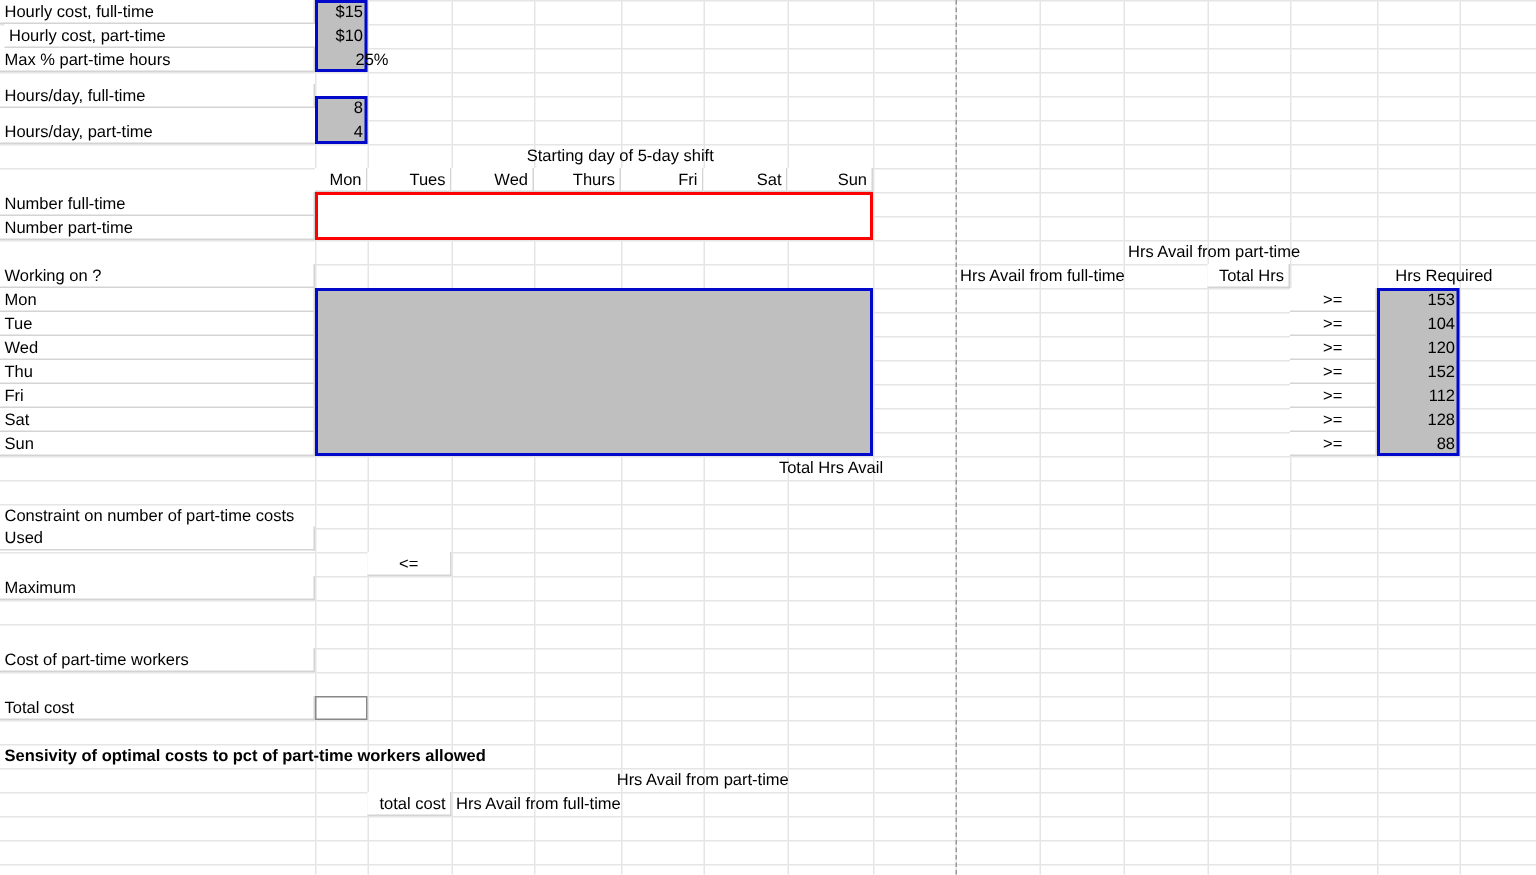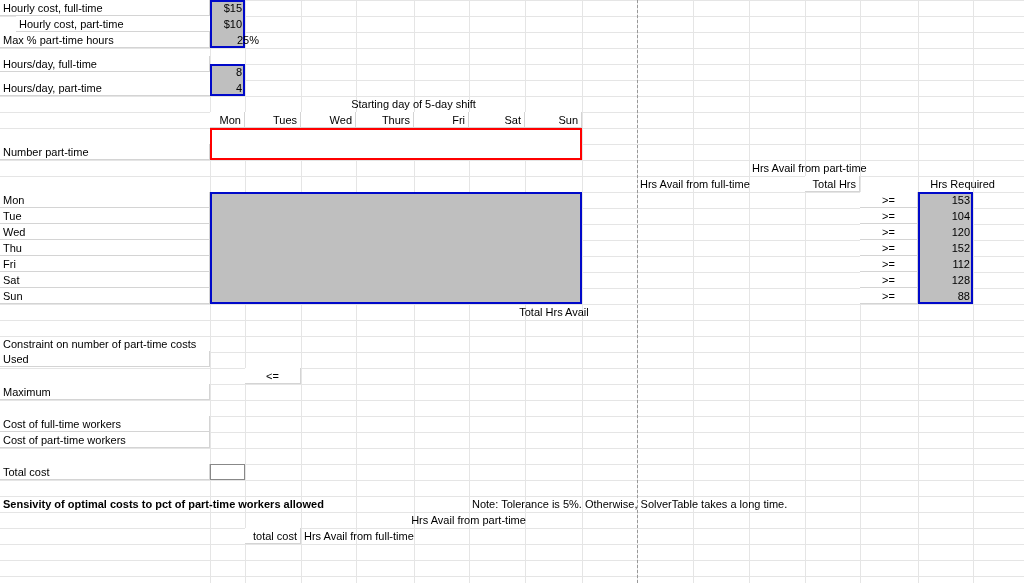--- a/index.html
+++ b/index.html
@@ -106,21 +106,21 @@
   <div class="gridcol" style="left:637px"></div>
   <div class="gridcol" style="left:693px"></div>
   <div class="gridcol" style="left:749px"></div>
   <div class="gridcol" style="left:805px"></div>
   <div class="gridcol" style="left:860px"></div>
   <div class="gridcol" style="left:918px"></div>
   <div class="gridcol" style="left:973px"></div>
   <div class="dashed" style="left:637px"></div>
 
   <div class="cell" style="left:0;top:0;width:210px">Hourly cost, full-time</div>
-  <div class="cell" style="left:16px;top:16px;width:228px">Hourly cost, part-time</div>
+  <div class="cell" style="left:3px;top:16px;width:228px">Hourly cost, part-time</div>
   <div class="cell" style="left:0;top:32px;width:210px">Max % part-time hours</div>
 
   <div class="cell fill-blue border-blue right" style="left:210px;top:0;width:35px;height:48px;"></div>
   <div class="cell right" style="left:210px;top:0;width:35px;background:transparent;border:none">$15</div>
   <div class="cell right" style="left:210px;top:16px;width:35px;background:transparent;border:none">$10</div>
   <div class="cell right" style="left:210px;top:32px;width:52px;background:transparent;border:none">25%</div>
 
   <div class="cell" style="left:0;top:56px;width:210px">Hours/day, full-time</div>
   <div class="cell" style="left:0;top:80px;width:226px">Hours/day, part-time</div>
   <div class="cell fill-blue border-blue right" style="left:210px;top:64px;width:35px;height:32px"></div>
@@ -130,28 +130,30 @@
   <div class="cell center" style="left:301px;top:96px;width:225px;border:none;background:transparent">Starting day of 5-day shift</div>
 
   <div class="cell right" style="left:210px;top:112px;width:35px">Mon</div>
   <div class="cell right" style="left:245px;top:112px;width:56px">Tues</div>
   <div class="cell right" style="left:301px;top:112px;width:55px">Wed</div>
   <div class="cell right" style="left:356px;top:112px;width:58px">Thurs</div>
   <div class="cell right" style="left:414px;top:112px;width:55px">Fri</div>
   <div class="cell right" style="left:469px;top:112px;width:56px">Sat</div>
   <div class="cell right" style="left:525px;top:112px;width:57px">Sun</div>
 
+  <div class="cell" style="left:0;top:128px;width:210px">Number full-time</div>
   <div class="cell" style="left:0;top:144px;width:210px">Number part-time</div>
   <div class="cell border-red" style="left:210px;top:128px;width:372px;height:32px;background:#fff"></div>
 
   <div class="cell" style="left:749px;top:160px;width:180px;border:none;background:transparent">Hrs Avail from part-time</div>
   <div class="cell" style="left:637px;top:176px;width:170px;border:none;background:transparent">Hrs Avail from full-time</div>
   <div class="cell right" style="left:805px;top:176px;width:55px">Total Hrs</div>
   <div class="cell right" style="left:918px;top:176px;width:80px;border:none;background:transparent">Hrs Required</div>
 
+  <div class="cell" style="left:0;top:176px;width:210px">Working on ?</div>
 
   <div class="cell" style="left:0;top:192px;width:210px">Mon</div>
   <div class="cell" style="left:0;top:208px;width:210px">Tue</div>
   <div class="cell" style="left:0;top:224px;width:210px">Wed</div>
   <div class="cell" style="left:0;top:240px;width:210px">Thu</div>
   <div class="cell" style="left:0;top:256px;width:210px">Fri</div>
   <div class="cell" style="left:0;top:272px;width:210px">Sat</div>
   <div class="cell" style="left:0;top:288px;width:210px">Sun</div>
 
   <div class="cell fill-blue border-blue" style="left:210px;top:192px;width:372px;height:112px"></div>
@@ -173,25 +175,23 @@
   <div class="cell right" style="left:918px;top:272px;width:55px;background:transparent;border:none">128</div>
   <div class="cell right" style="left:918px;top:288px;width:55px;background:transparent;border:none">88</div>
 
   <div class="cell center" style="left:469px;top:304px;width:170px;border:none;background:transparent">Total Hrs Avail</div>
 
   <div class="cell" style="left:0;top:336px;width:300px;border:none;background:transparent">Constraint on number of part-time costs</div>
   <div class="cell" style="left:0;top:351px;width:210px">Used</div>
   <div class="cell center" style="left:245px;top:368px;width:56px">&lt;=</div>
   <div class="cell" style="left:0;top:384px;width:210px">Maximum</div>
 
-  <div class="cell" style="left:0;top:416px;width:210px">Cost of full-time workers</div>
   <div class="cell" style="left:0;top:432px;width:210px">Cost of part-time workers</div>
   <div class="cell" style="left:0;top:464px;width:210px">Total cost</div>
   <div class="cell border-thin" style="left:210px;top:464px;width:35px;background:#fff"></div>
 
   <div class="cell bold" style="left:0;top:496px;width:430px;border:none;background:transparent">Sensivity of optimal costs to pct of part-time workers allowed</div>
-  <div class="cell" style="left:469px;top:496px;width:500px;border:none;background:transparent">Note: Tolerance is 5%.  Otherwise, SolverTable takes a long time.</div>
 
   <div class="cell center" style="left:356px;top:512px;width:225px;border:none;background:transparent">Hrs Avail from part-time</div>
   <div class="cell right" style="left:245px;top:528px;width:56px">total cost</div>
   <div class="cell" style="left:301px;top:528px;width:225px;border:none;background:transparent">Hrs Avail from full-time</div>
 
 </div>
 
 </body></html>

